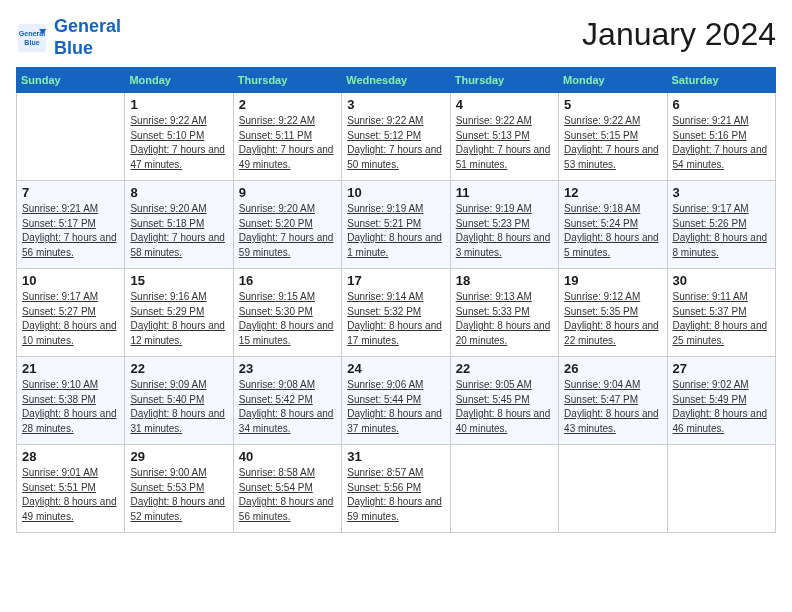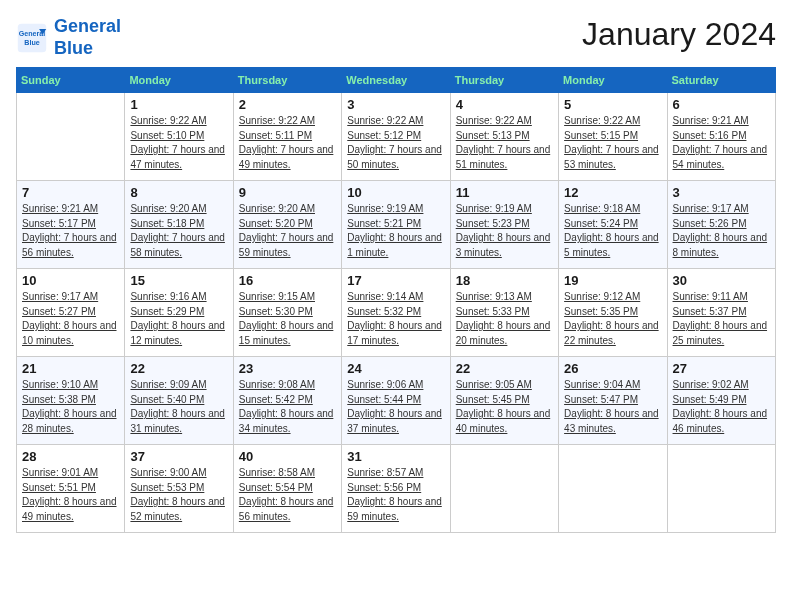--- a/index.html
+++ b/index.html
@@ -298,21 +298,21 @@
       </td>
       </tr>
       <tr class="row-odd">
         <td>
         <div class="day-number">28</div>
         <div class="day-info">
           Sunrise: 9:01 AM<br>Sunset: 5:51 PM<br>Daylight: 8 hours and 49 minutes.
         </div>
       </td>
         <td>
-        <div class="day-number">37</div>
+        <div class="day-number">29</div>
         <div class="day-info">
           Sunrise: 9:00 AM<br>Sunset: 5:53 PM<br>Daylight: 8 hours and 52 minutes.
         </div>
       </td>
         <td>
         <div class="day-number">40</div>
         <div class="day-info">
           Sunrise: 8:58 AM<br>Sunset: 5:54 PM<br>Daylight: 8 hours and 56 minutes.
         </div>
       </td>

